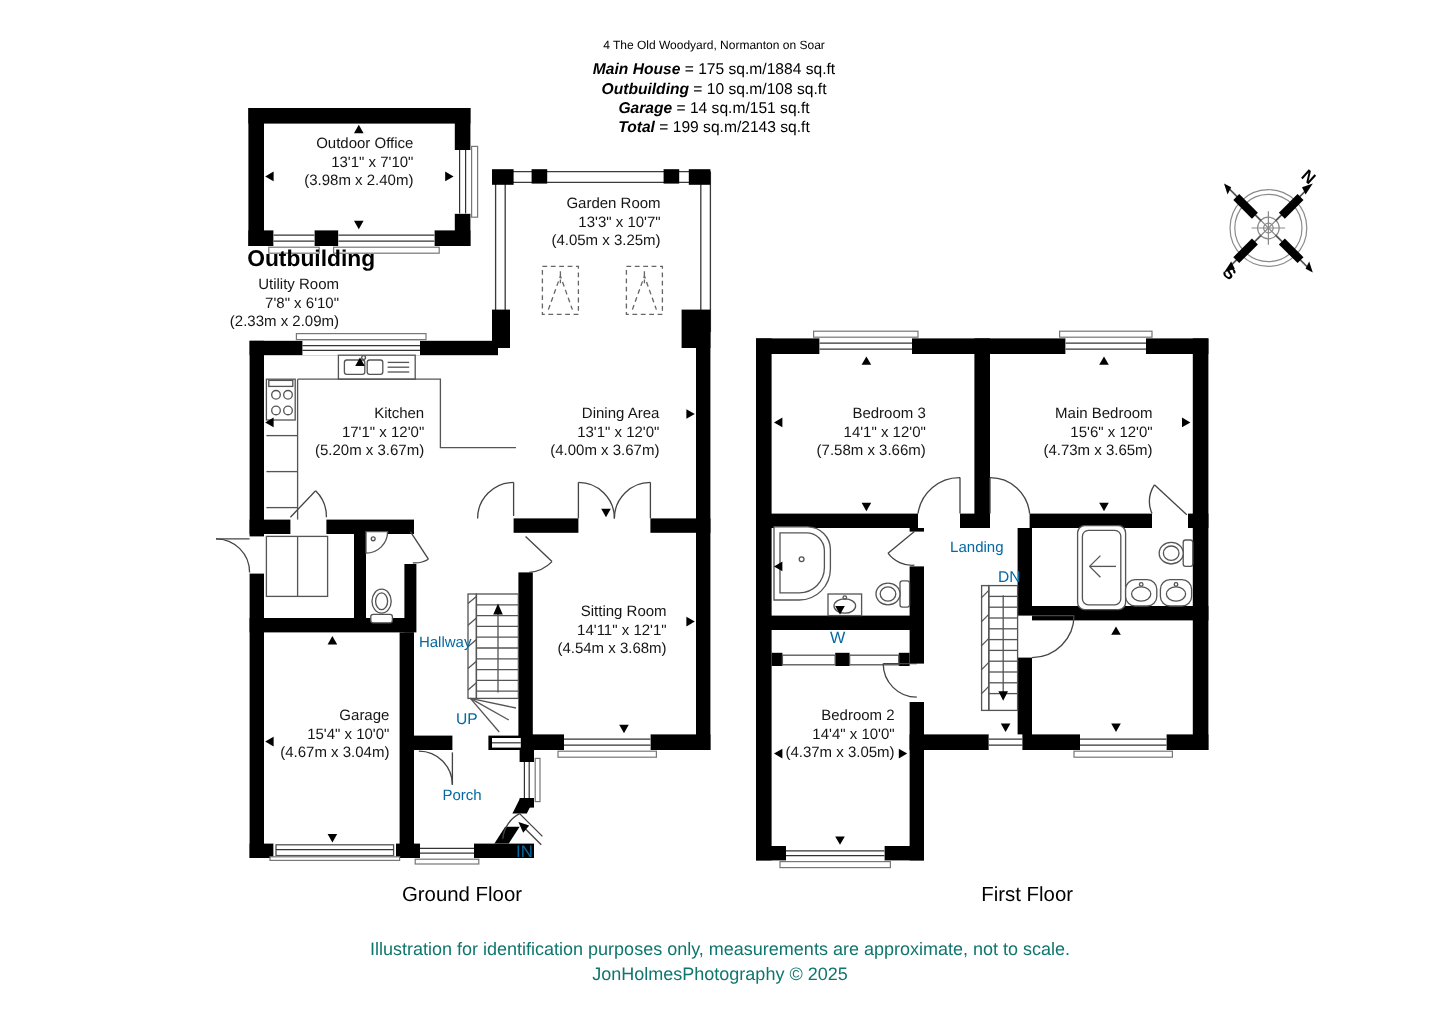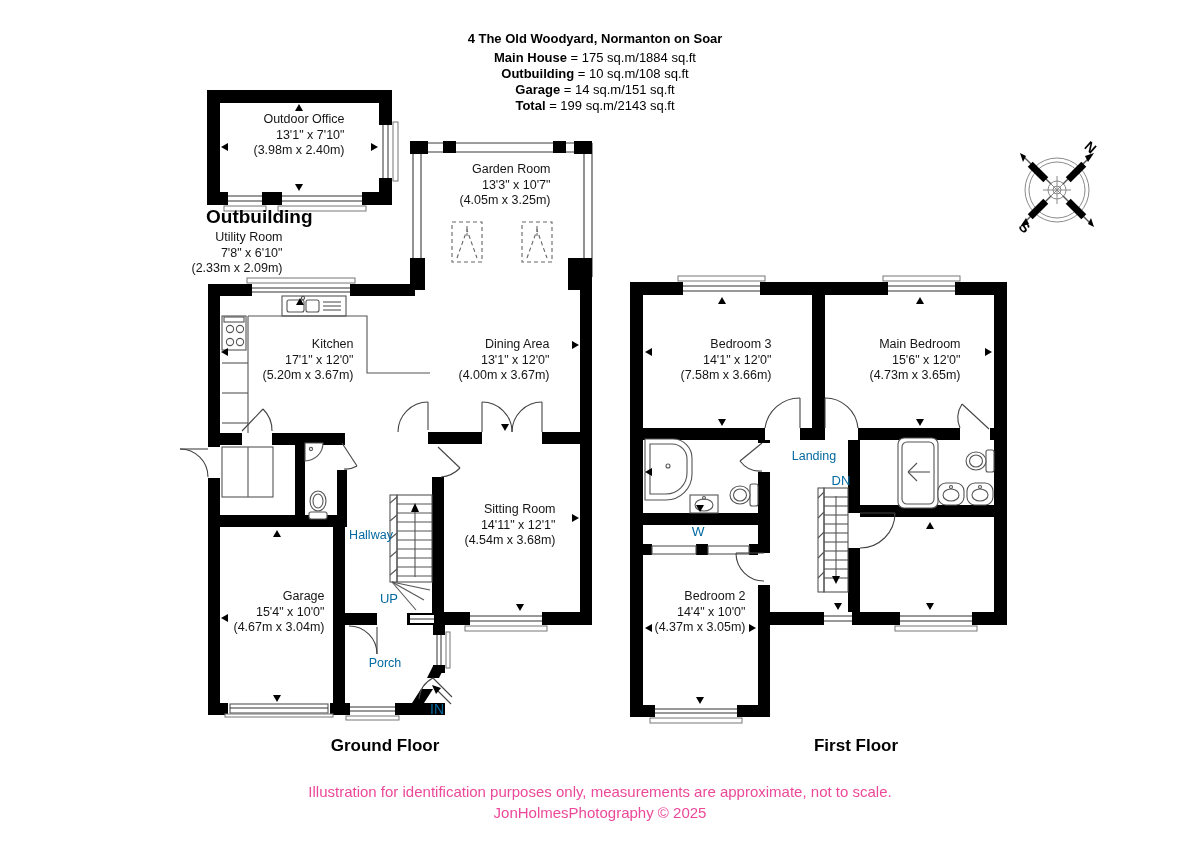--- a/index.html
+++ b/index.html
@@ -2,28 +2,28 @@
 <html><head>
 <meta charset="utf-8">
 <style>
   html,body{margin:0;padding:0;background:#fff;}
   #canvas{position:relative;width:1200px;height:848px;background:#fff;overflow:hidden;
           font-family:"Liberation Sans",sans-serif;color:#111;}
   svg{position:absolute;left:0;top:0;}
   .lbl{position:absolute;transform:translateX(-50%);text-align:right;
        font-size:12.5px;line-height:15.5px;color:#151515;white-space:nowrap;}
   .word{position:absolute;transform:translateX(-50%);font-size:12.5px;color:#0369a1;white-space:nowrap;}
-  .big{font-weight:bold;font-size:17px;color:#000;}
+  .big{font-weight:normal;font-size:17px;color:#000;}
   .obhead{position:absolute;font-weight:bold;font-size:19px;color:#000;white-space:nowrap;}
   .hdr{position:absolute;left:595px;top:31px;transform:translateX(-50%);
        text-align:center;font-size:13px;line-height:16px;color:#000;white-space:nowrap;}
-  .hdr .t1{font-weight:bold;font-size:13px;margin-bottom:3px;}
+  .hdr .t1{font-weight:normal;font-size:10px;margin-bottom:3px;}
   .hdr .t2{font-weight:bold;margin-bottom:1px;}
-  .hdr b{font-weight:bold;}
-  .foot{position:absolute;left:600px;transform:translateX(-50%);font-size:15px;color:#ec4899;white-space:nowrap;}
+  .hdr b{font-weight:bold;font-style:italic;}
+  .foot{position:absolute;left:600px;transform:translateX(-50%);font-size:15px;color:#0f766e;white-space:nowrap;}
   .w{fill:#000;stroke:none;}              
   .tl{stroke:#3a3a3a;stroke-width:1.1;fill:none;}   
   .fx{stroke:#555;stroke-width:1.1;fill:#fff;}      
   .fxn{stroke:#555;stroke-width:1.1;fill:none;}
   .arc{stroke:#444;stroke-width:1.1;fill:none;}
   .win{fill:#fff;stroke:none;}
   .wl{stroke:#333;stroke-width:1;fill:none;}
   .sill{fill:#fff;stroke:#777;stroke-width:1;}
   .dash{stroke:#666;stroke-width:1.1;fill:none;stroke-dasharray:4,3;}
   .arr{fill:#000;stroke:none;}

